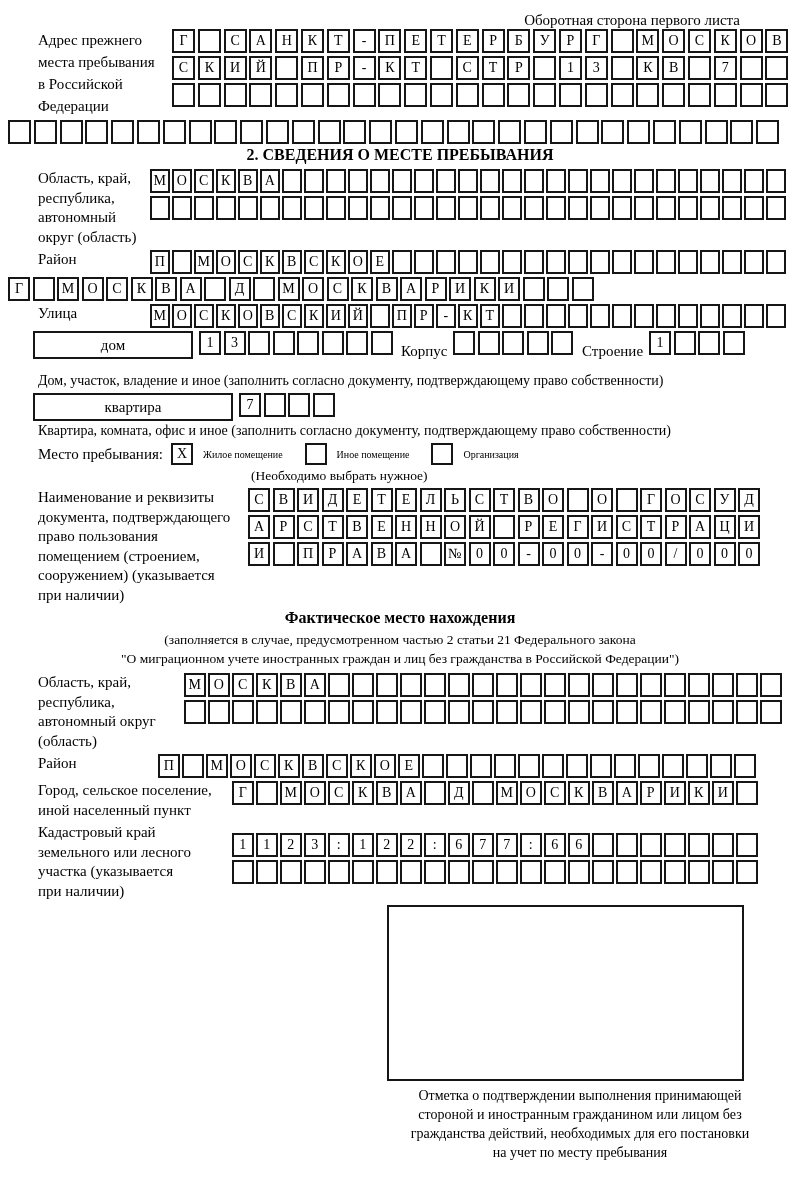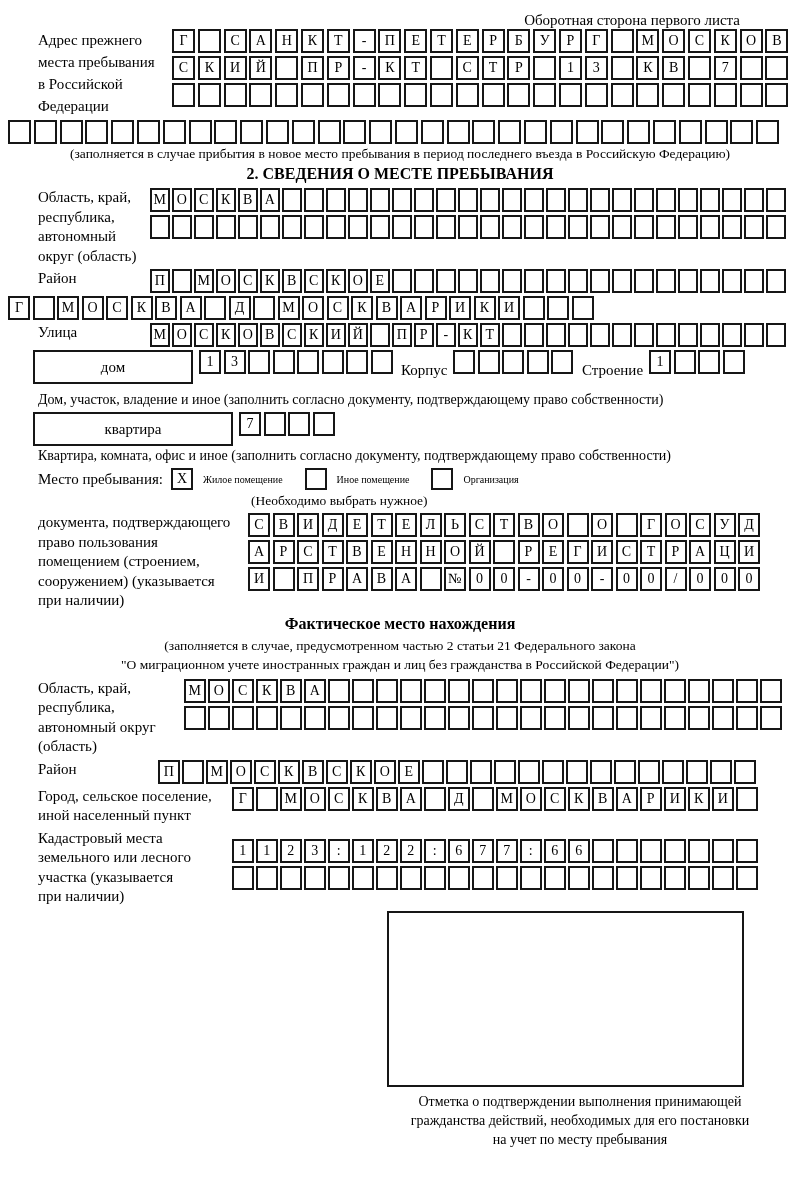--- a/index.html
+++ b/index.html
@@ -31,21 +31,21 @@
   .p22 .cell{width:19.5px;margin-right:2.5px;}
   .p245 .cell{width:22px;margin-right:2.5px;}
   .p24 .cell{width:21.5px;margin-right:2.5px;}
   .fullrow{margin-bottom:2px;}
   .caption{font-size:13.5px;line-height:16px;margin-bottom:3px;}
   .center{text-align:center;}
   .left{margin-left:30px;margin-top:1px;margin-bottom:4px;font-size:14px;}
   .sec-title{text-align:center;font-weight:bold;font-size:16px;margin:2px 0 5px 0;}
   .fact-title{text-align:center;font-weight:bold;font-size:16px;margin:4px 0 5px 0;}
   .fieldbox{
-    flex:none;box-sizing:border-box;height:34px;border:2px solid #161616;
+    flex:none;box-sizing:border-box;height:28px;border:2px solid #161616;
     display:flex;align-items:center;justify-content:center;font-size:15px;
   }
   .fb160{width:160px;margin-left:25px;margin-right:6px;}
   .fb200{width:200px;margin-left:25px;margin-right:6px;}
   .ilbl{font-size:15px;line-height:24px;margin:8px 6px;flex:none;}
   .house{margin-bottom:2px;}
   .stayrow{display:flex;align-items:center;margin-left:30px;margin-bottom:3px;}
   .staylbl{font-size:15px;margin-right:8px;}
   .cb{
     flex:none;box-sizing:border-box;width:22px;height:22px;border:2px solid #161616;
@@ -184,21 +184,20 @@
       <span class="cell"></span>
       <span class="cell"></span>
       <span class="cell"></span>
       <span class="cell"></span>
       <span class="cell"></span>
       <span class="cell"></span>
       <span class="cell"></span>
       <span class="cell"></span>
       <span class="cell"></span>
     </span>
-  <div class="caption center">(заполняется в случае прибытия в новое место пребывания в период последнего въезда в Российскую Федерацию)</div>
 
   <div class="sec-title">2. СВЕДЕНИЯ О МЕСТЕ ПРЕБЫВАНИЯ</div>
 
   <div class="frow">
     <div class="lbl w142">
       <div>Область, край,</div>
       <div>республика,</div>
       <div>автономный</div>
       <div>округ (область)</div>
     </div>
@@ -418,20 +417,21 @@
     <span class="optlbl">Жилое помещение</span>
     <span class="cb"></span>
     <span class="optlbl">Иное помещение</span>
     <span class="cb"></span>
     <span class="optlbl">Организация</span>
   </div>
   <div class="caption staynote">(Необходимо выбрать нужное)</div>
 
   <div class="frow">
     <div class="lbl w240">
+      <div>Наименование и реквизиты</div>
       <div>документа, подтверждающего</div>
       <div>право пользования</div>
       <div>помещением (строением,</div>
       <div>сооружением) (указывается</div>
       <div>при наличии)</div>
     </div>
     <div class="rows">
       <span class="cells p245">
           <span class="cell">С</span>
           <span class="cell">В</span>
@@ -632,21 +632,21 @@
         <span class="cell">Р</span>
         <span class="cell">И</span>
         <span class="cell">К</span>
         <span class="cell">И</span>
         <span class="cell"></span>
       </span>
   </div>
 
   <div class="frow">
     <div class="lbl w224">
-      <div>Кадастровый места</div>
+      <div>Кадастровый край</div>
       <div>земельного или лесного</div>
       <div>участка (указывается</div>
       <div>при наличии)</div>
     </div>
     <div class="rows pt10">
       <span class="cells p24">
           <span class="cell">1</span>
           <span class="cell">1</span>
           <span class="cell">2</span>
           <span class="cell">3</span>
@@ -692,17 +692,18 @@
           <span class="cell"></span>
           <span class="cell"></span>
           <span class="cell"></span>
         </span>
     </div>
   </div>
 
   <div class="stampbox"></div>
   <div class="stampcap">
     <div>Отметка о подтверждении выполнения принимающей</div>
+    <div>стороной и иностранным гражданином или лицом без</div>
     <div>гражданства действий, необходимых для его постановки</div>
     <div>на учет по месту пребывания</div>
   </div>
 
 </div>
 
 </body></html>

